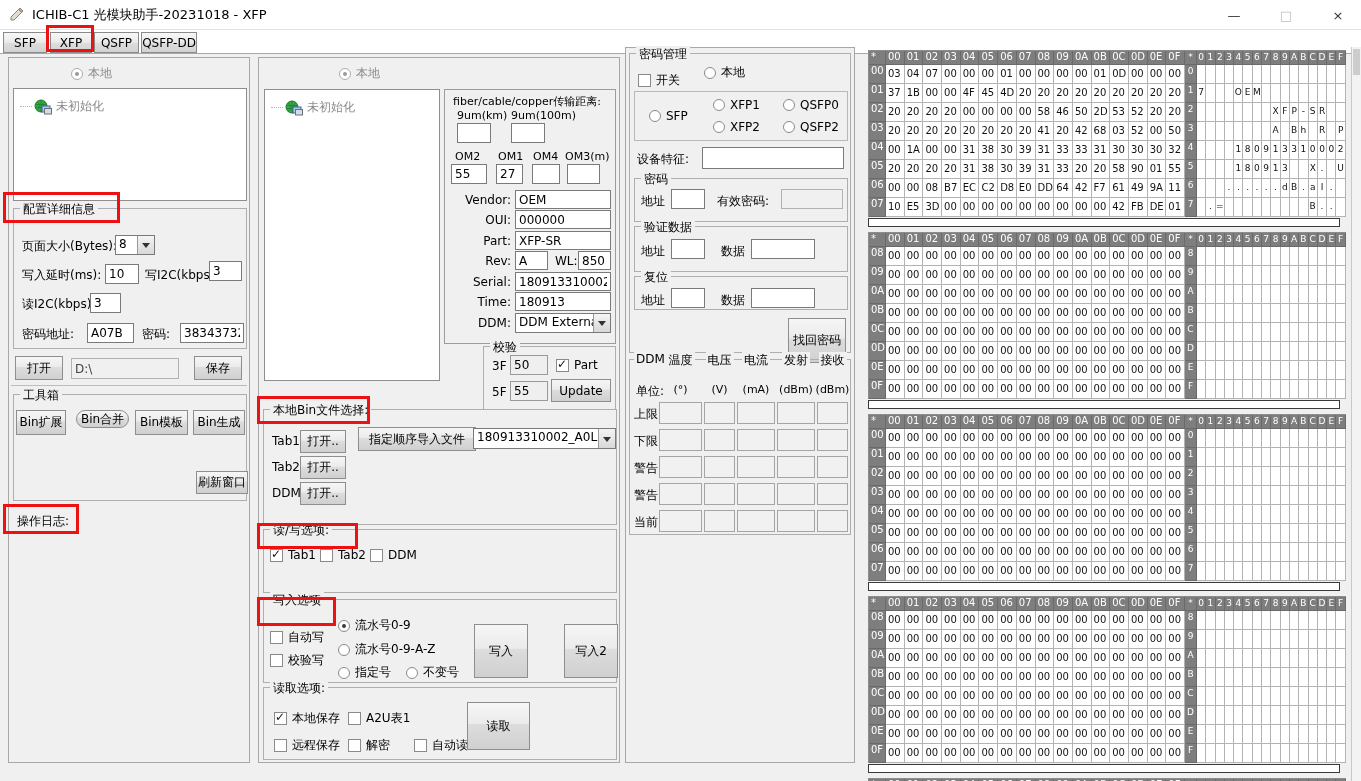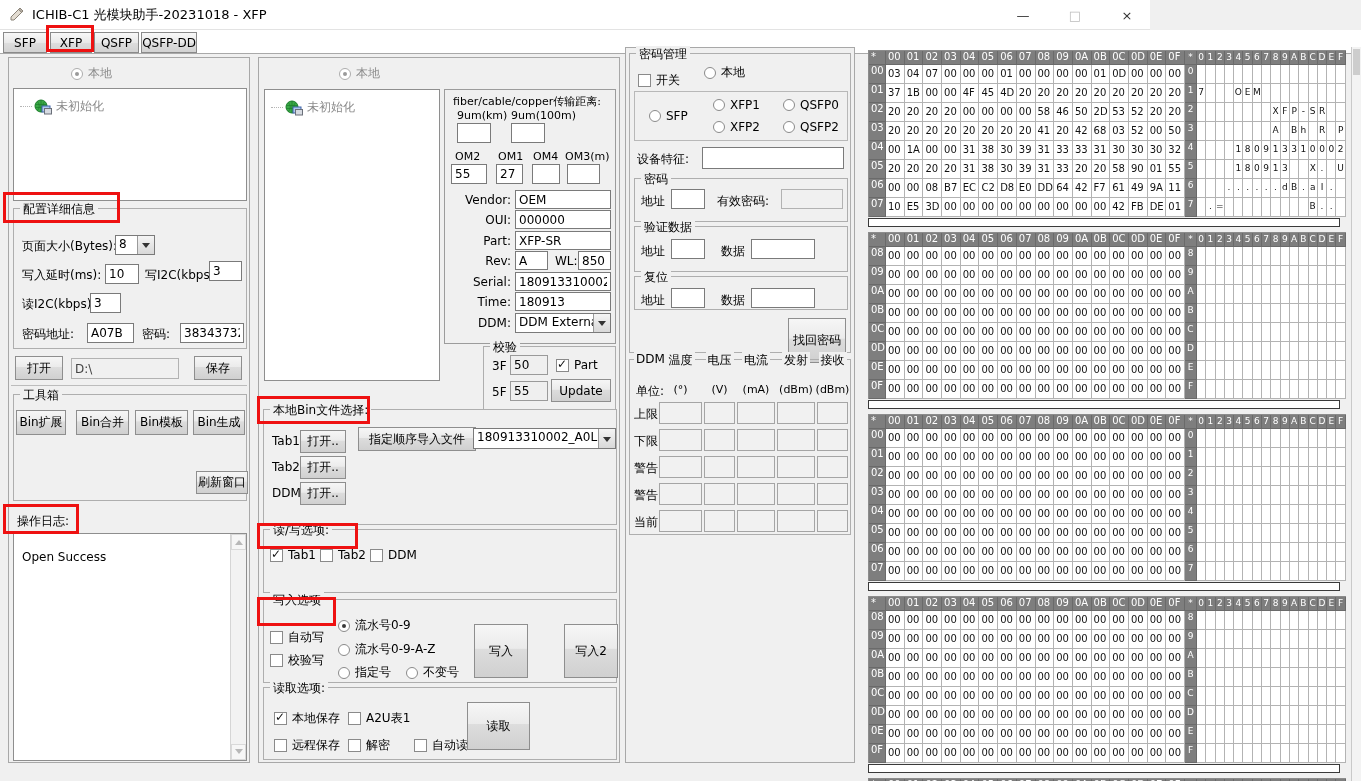--- a/index.html
+++ b/index.html
@@ -1,20 +1,20 @@
 <!DOCTYPE html>
 <html><head>
 <meta charset="utf-8">
 <style>
   html,body{margin:0;padding:0}
   body{position:relative;width:1361px;height:781px;overflow:hidden;background:#f0f0f0;
        font-family:"DejaVu Sans","Liberation Sans",sans-serif;font-size:12px;color:#000}
   .abs{position:absolute;box-sizing:border-box}
   
-  .titlebar{left:0;top:0;width:1150px;height:30px;background:#ffffff;border-bottom:1px solid #e3e3e3;display:flex;align-items:center}
+  .titlebar{left:0;top:0;width:1361px;height:30px;background:#ffffff;border-bottom:1px solid #e3e3e3;display:flex;align-items:center}
   .title-text{margin-left:10px;font-size:13px;white-space:nowrap}
   .win-controls{position:absolute;right:8px;top:0;height:30px;display:flex;align-items:center;gap:22px}
   .wc{width:30px;text-align:center;font-size:13px;color:#333;cursor:default}
   .wc.max{color:#bdbdbd}
   
   .tabstrip{left:0;top:30px;width:1361px;height:24px;background:#ffffff;border-bottom:1px solid #a9a9a9}
   .tab{position:absolute;top:2px;height:21px;background:linear-gradient(#f8f8f8,#e9e9e9 50%,#dedede 51%,#d2d2d2);
        border:1px solid #8a8a8a;display:flex;align-items:center;justify-content:center;font-size:12px;box-sizing:border-box}
   
   .panel{border:1px solid #a8a8a8;background:#f0f0f0}
@@ -133,36 +133,25 @@
     <input class="txt" style="left: 166px; top: 114px; width: 64px; height: 20px;" value="38343732">
   </div>
 
   <span class="btn" style="left:6px;top:298px;width:48px;height:24px">打开</span>
   <input class="txt dis" style="left: 62px; top: 300px; width: 108px; height: 21px;" value="D:\">
   <span class="btn" style="left:185px;top:298px;width:48px;height:24px">保存</span>
   <div class="abs" style="left:2px;top:327px;width:236px;height:1px;background:#bcbcbc"></div>
 
   <div class="grp" style="left:4px;top:336px;width:234px;height:107px">
     <span class="gtitle">工具箱</span>
-    <span id="toolbox-btns"><span class="btn" style="left: 2px; top: 15px; width: 50px; height: 25px;">Bin扩展</span><span class="btn" style="left: 62px; top: 15px; width: 53px; height: 25px;">Bin合并</span><span class="btn" style="left: 121px; top: 15px; width: 53px; height: 25px;">Bin模板</span><span class="btn" style="left: 179px; top: 15px; width: 52px; height: 25px;">Bin生成</span></span>
+    <span id="toolbox-btns"><span class="btn" style="left: 2px; top: 15px; width: 50px; height: 25px;">Bin扩展</span><span class="btn" style="left: 62px; top: 15px; width: 53px; height: 18px; border-radius: 11px;">Bin合并</span><span class="btn" style="left: 121px; top: 15px; width: 53px; height: 25px;">Bin模板</span><span class="btn" style="left: 179px; top: 15px; width: 52px; height: 25px;">Bin生成</span></span>
     <span class="btn" style="left:182px;top:76px;width:52px;height:23px">刷新窗口</span>
   </div>
 
   <span class="lbl" style="left:8px;top:455px">操作日志:</span>
-  <div class="treebox" style="left:4px;top:475px;width:234px;height:228px">
-    <span class="lbl" style="left:8px;top:16px">Open Success</span>
-    <span class="vsb" style="right:0;top:0;height:226px">
-      <span class="ar" style="top:0">
-          <i class="tri-up"></i>
-        </span>
-      <span class="ar" style="bottom:0">
-          <i class="tri-dn"></i>
-        </span>
-    </span>
-  </div>
 </div>
 
 <div class="abs panel" style="left:258px;top:57px;width:362px;height:706px">
   <span class="opt gray" style="left:80px;top:7px">
     <span class="rb gray sel"></span>
     <span>本地</span>
   </span>
   <div class="treebox" style="left:5px;top:31px;width:176px;height:292px">
     <span class="treeitem">
       <span class="treedash"></span>

